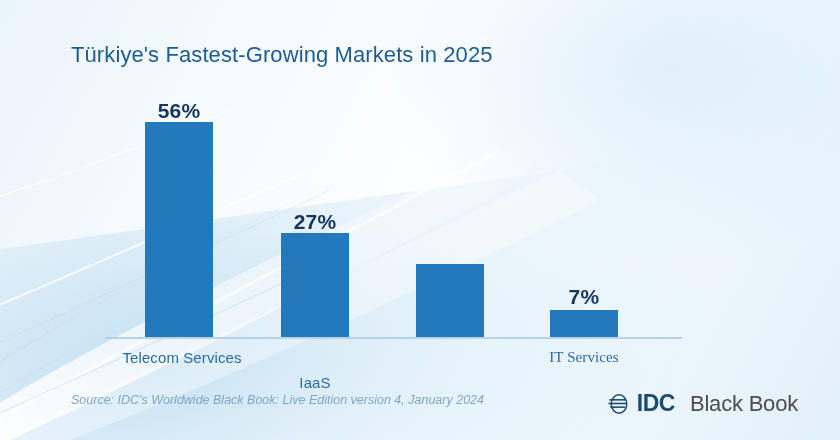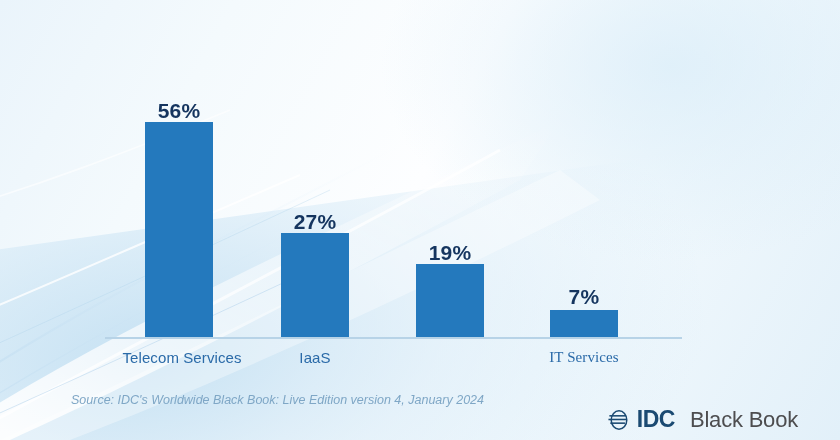--- a/index.html
+++ b/index.html
@@ -96,21 +96,21 @@
     left: 71px;
     top: 393px;
     font-size: 12.5px;
     font-style: italic;
     color: #7fa7c6;
     white-space: nowrap;
   }
   .logo {
     position: absolute;
     right: 42px;
-    top: 408px;
+    top: 392px;
     display: flex;
     align-items: center;
     gap: 7px;
   }
   .logo-mark {
     display: block;
     width: 22px;
     height: 22px;
   }
   .logo-idc {
@@ -154,35 +154,35 @@
       <path d="M -60 430 C 80 340, 230 265, 420 165" fill="none" stroke="url(#swooshB)" stroke-width="1.2"></path>
       <path d="M -40 440 C 120 350, 300 260, 500 150" fill="none" stroke="#ffffff" stroke-width="3" stroke-opacity="0.7"></path>
       <path d="M -60 330 C 60 280, 160 235, 300 175" fill="none" stroke="#ffffff" stroke-width="2" stroke-opacity="0.8"></path>
       <path d="M -60 215 C 40 185, 120 155, 230 110" fill="none" stroke="#ffffff" stroke-width="1.6" stroke-opacity="0.6"></path>
       <path d="M 0 440 C 170 360, 330 280, 560 170 L 600 200 C 380 310, 200 390, 70 440 Z" fill="#ffffff" fill-opacity="0.35"></path>
       <path d="M -60 440 C 40 395, 150 345, 300 275" fill="none" stroke="#a9cde8" stroke-width="1" stroke-opacity="0.45"></path>
       <path d="M -60 370 C 50 320, 170 265, 330 190" fill="none" stroke="#a9cde8" stroke-width="0.9" stroke-opacity="0.35"></path>
     </svg>
   </div>
 
+  <div class="title">Türkiye's Fastest-Growing Markets in 2025</div>
 
   <div class="plot">
 
     <div class="axis-line"></div>
 
     <div class="bar" style="left:145px; width:68px; height:215px;"></div>
     <div class="bar-value" style="left:129px; top:99px; width:100px;">56%</div>
     <div class="cat-label" style="left:107px; width:150px;">Telecom Services</div>
 
     <div class="bar" style="left:281px; width:68px; height:104px;"></div>
     <div class="bar-value" style="left:265px; top:210px; width:100px;">27%</div>
-    <div class="cat-label" style="left:240px; width:150px;">IaaS</div>
+    <div class="cat-label" style="left:240px; width:150px;margin-top:25px;">IaaS</div>
 
     <div class="bar" style="left:416px; width:68px; height:73px;"></div>
-    <div class="bar-value" style="left:400px; top:241px; width:100px;">19%</div>
 
     <div class="bar" style="left:550px; width:68px; height:27px;"></div>
     <div class="bar-value" style="left:534px; top:285px; width:100px;">7%</div>
     <div class="cat-label" style="left:509px; width:150px;font-family:Liberation Serif, serif;">IT Services</div>
   </div>
 
   <div class="source">Source: IDC's Worldwide Black Book: Live Edition version 4, January 2024</div>
 
   <div class="logo">
     <svg class="logo-mark" viewBox="0 0 24 24">

